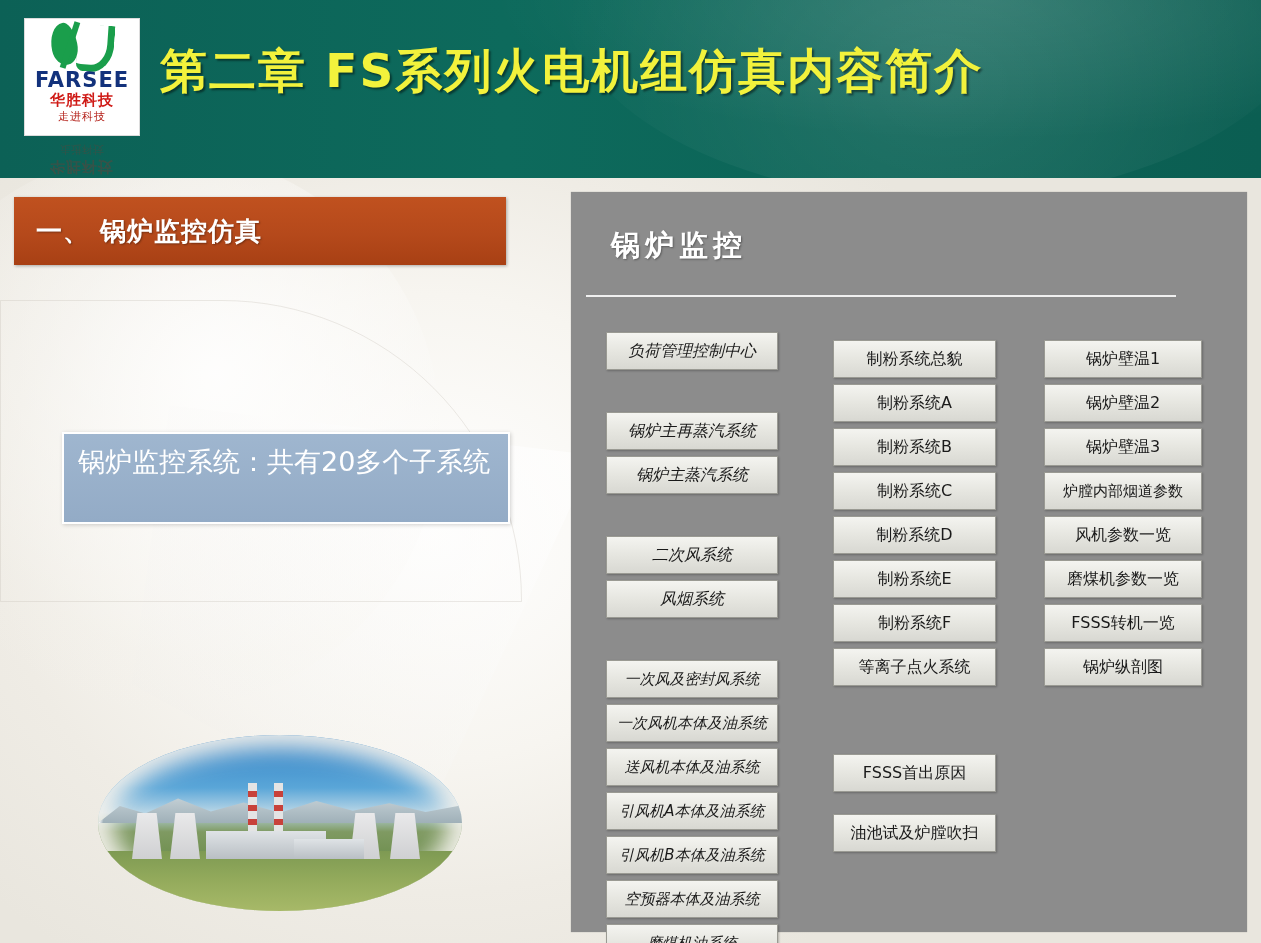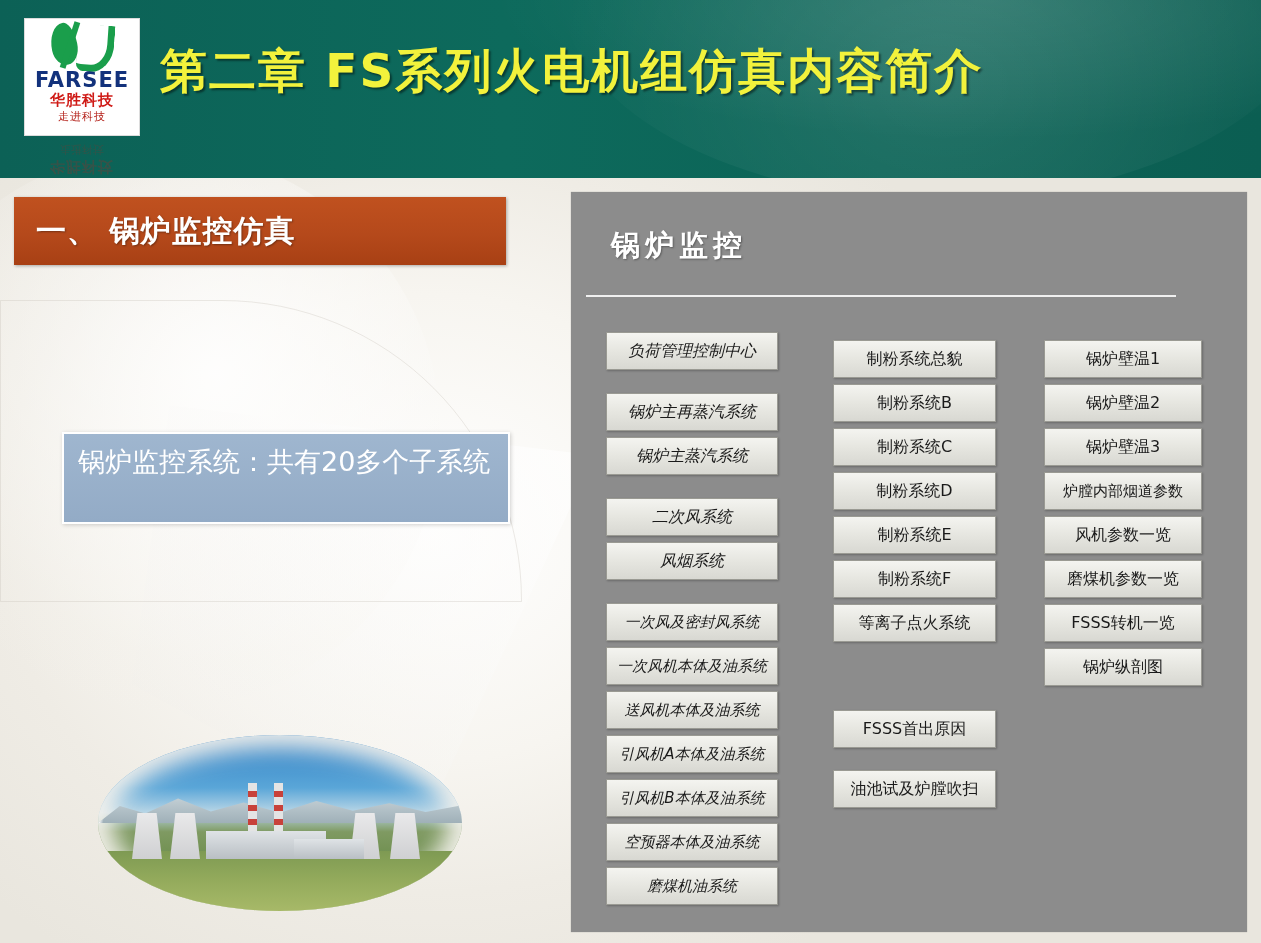--- a/index.html
+++ b/index.html
@@ -164,21 +164,21 @@
     position: absolute;
     left: 14px; top: 197px;
     width: 492px; height: 68px;
     background: linear-gradient(180deg, #c0511f 0%, #b5491b 55%, #a84014 100%);
     box-shadow: 1px 1px 3px rgba(0,0,0,0.3);
     display: flex;
     align-items: center;
   }
   .ribbon span {
     color: #ffffff;
-    font-size: 30px;
+    font-size: 26px;
     font-weight: bold;
     margin-left: 22px;
     letter-spacing: 1px;
     text-shadow: 1px 1px 2px rgba(0,0,0,0.35);
     font-family: "DejaVu Sans", "Liberation Sans", sans-serif;
     text-align: right;
   }
 
   
   .note {
@@ -269,21 +269,21 @@
   .col {
     position: absolute;
     display: flex;
     flex-direction: column;
   }
   .col-a { left: 35px; top: 140px; width: 172px; font-style: italic; }
   .col-b { left: 262px; top: 148px; width: 163px; }
   .col-c { left: 473px; top: 148px; width: 158px; }
 
   .grp { display: flex; flex-direction: column; }
-  .grp + .grp { margin-top: 17px; }
+  .grp + .grp { margin-top: 36px; }
 
   .btn {
     height: 38px;
     margin-bottom: 6px;
     background: linear-gradient(180deg, #f4f4f0 0%, #e6e6e0 50%, #d8d8d2 100%);
     border: 1px solid #9a9a93;
     box-shadow: 1px 1px 2px rgba(0,0,0,0.25);
     display: flex;
     align-items: center;
     justify-content: center;
@@ -367,20 +367,21 @@
         <div class="btn small">引风机A本体及油系统</div>
         <div class="btn small">引风机B本体及油系统</div>
         <div class="btn small">空预器本体及油系统</div>
         <div class="btn small">磨煤机油系统</div>
       </div>
     </div>
 
     <div class="col col-b">
       <div class="grp">
         <div class="btn">制粉系统总貌</div>
+        <div class="btn">制粉系统A</div>
         <div class="btn">制粉系统B</div>
         <div class="btn">制粉系统C</div>
         <div class="btn">制粉系统D</div>
         <div class="btn">制粉系统E</div>
         <div class="btn">制粉系统F</div>
         <div class="btn">等离子点火系统</div>
       </div>
       <div class="grp" style="margin-top:62px;gap:16px;">
         <div class="btn">FSSS首出原因</div>
         <div class="btn">油池试及炉膛吹扫</div>

